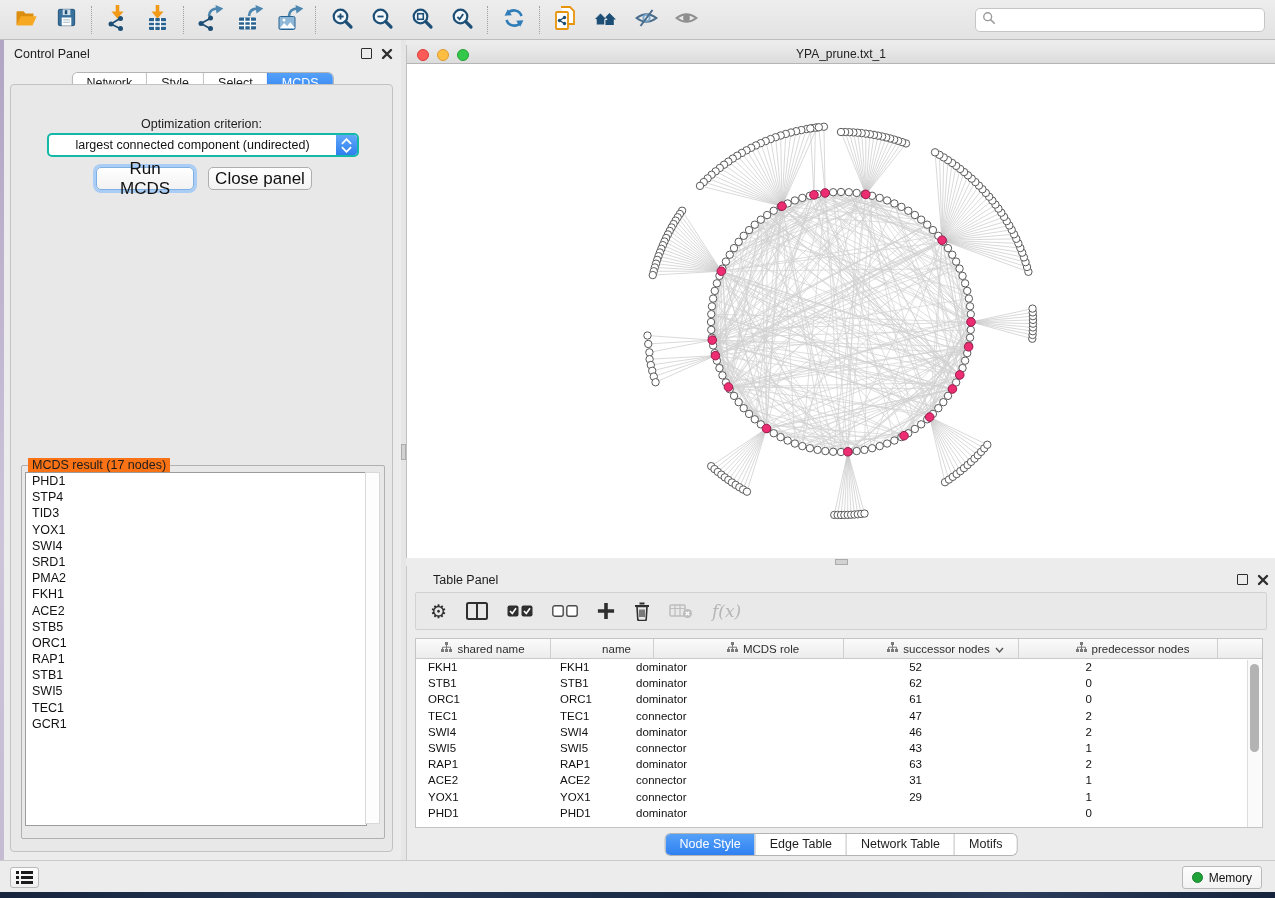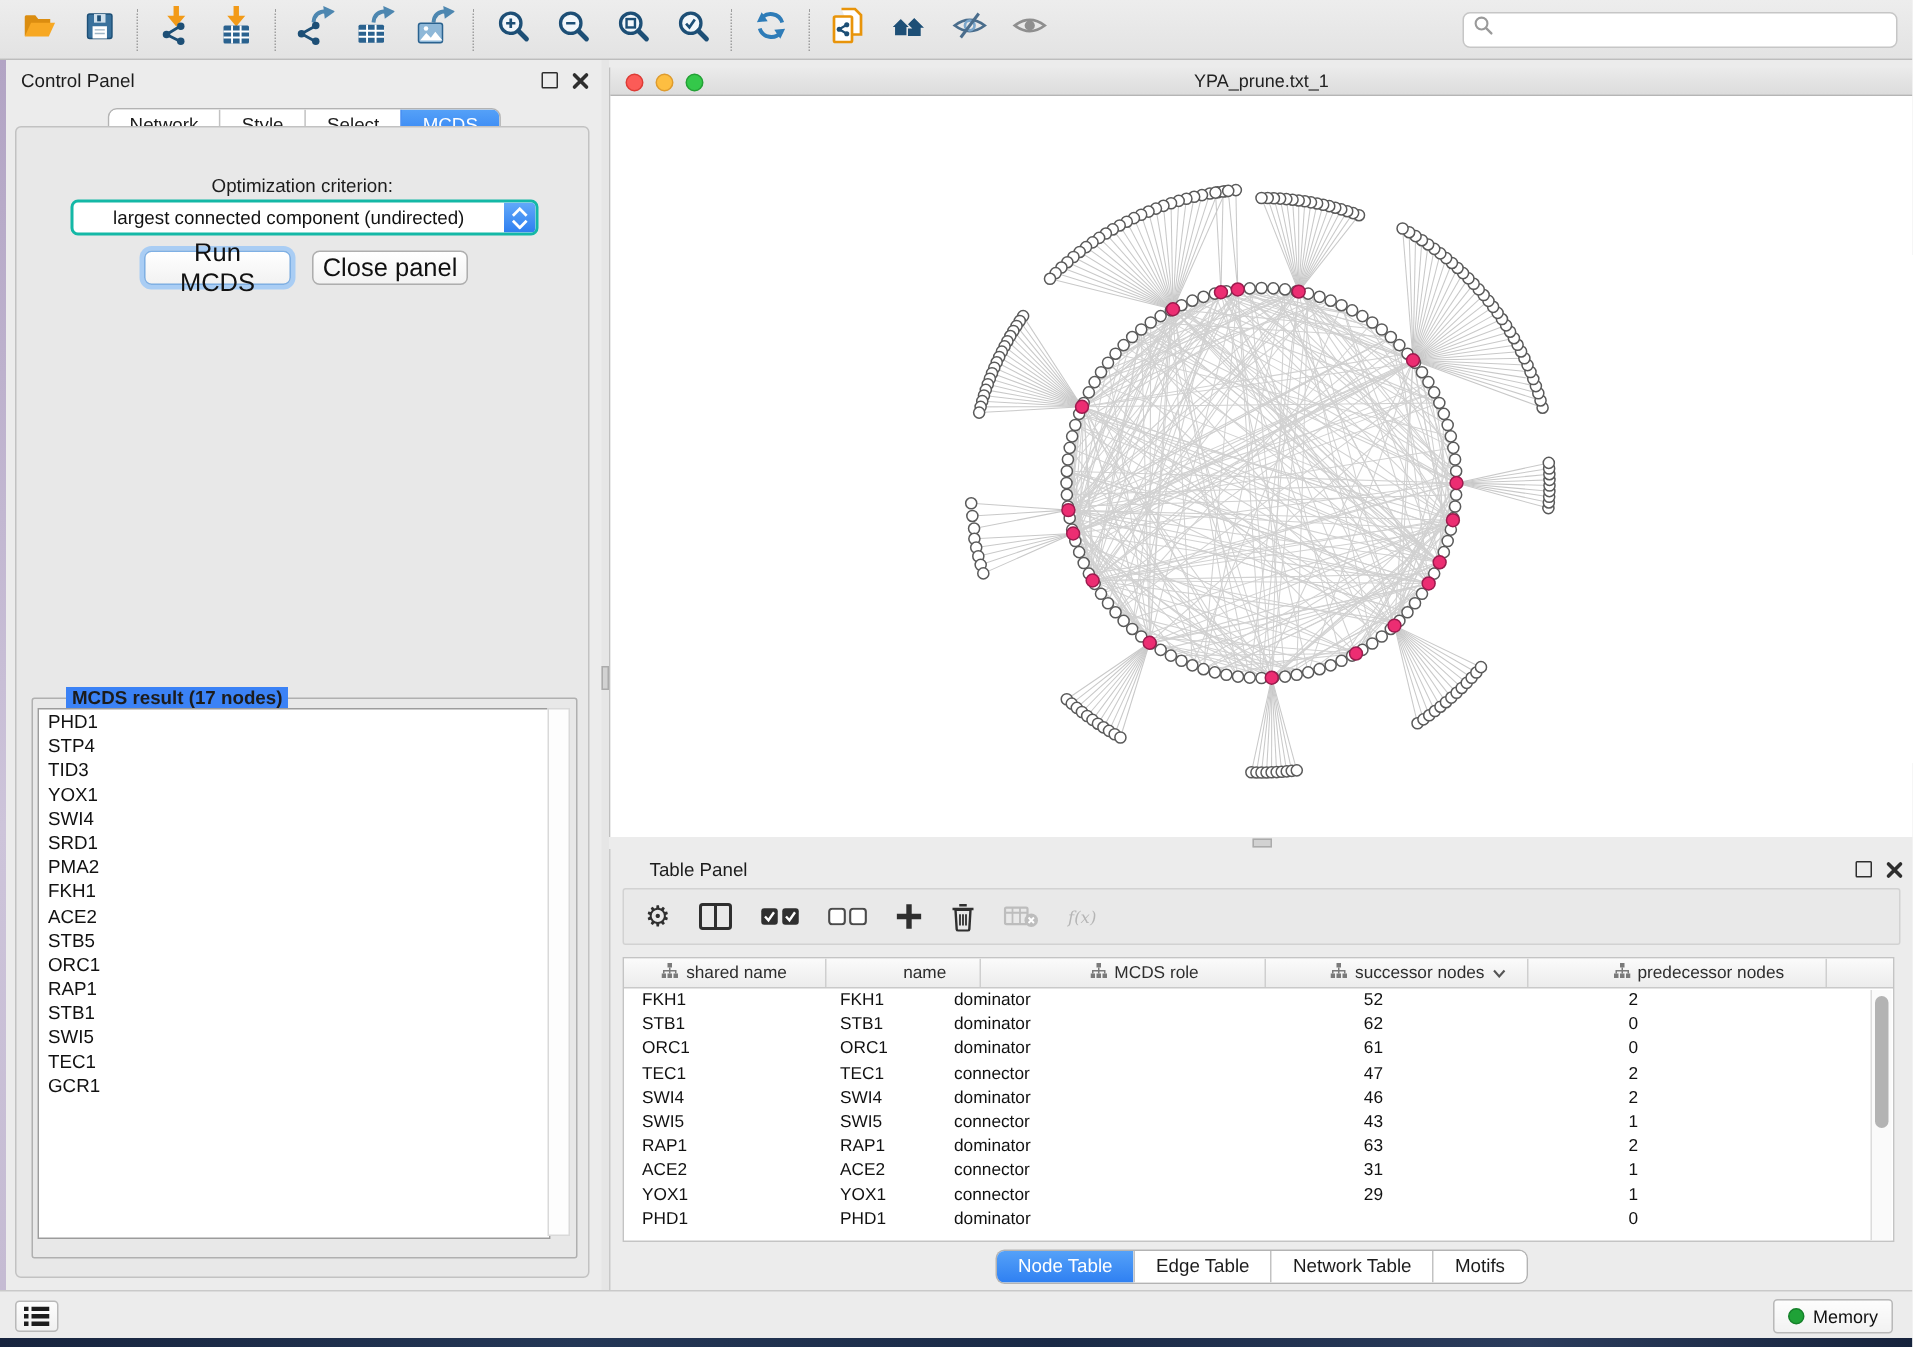--- a/index.html
+++ b/index.html
@@ -33,21 +33,21 @@
   .cp-content{position:absolute;left:6px;top:44px;width:383px;height:768px;background:#e8e8e8;border:1px solid #c2c2c2;border-radius:4px;box-sizing:border-box;}
   .opt-label{position:absolute;left:0;top:32px;width:100%;text-align:center;font-size:12.5px;color:#1c1c1c;}
   .selectbox{position:absolute;left:36px;top:48px;width:312px;height:24px;background:#fff;border:2px solid #14b8a6;border-radius:5px;
     display:flex;align-items:center;box-sizing:border-box;overflow:hidden;}
   .selectbox .val{flex:1;text-align:center;font-size:12.5px;color:#111;}
   .selectbox .step{width:21px;height:100%;background:linear-gradient(#62a9f9,#2e7ef0);display:flex;flex-direction:column;align-items:center;justify-content:center;gap:1px;}
   .pushbtn{position:absolute;height:23px;background:linear-gradient(#ffffff,#f2f2f2);border:1px solid #aeaeae;border-radius:5px;
     font-size:17px;color:#111;display:flex;align-items:center;justify-content:center;box-sizing:border-box;font-family:inherit;}
   .focusring{box-shadow:0 0 0 3px #a9cdf4;border-color:#7fb0e4;}
   .groupbox{position:absolute;left:10px;top:380px;width:362px;height:372px;border:1px solid #b0b0b0;border-radius:2px;}
-  .grouplabel{position:absolute;left:22px;top:-8px;background:#3b82f6;padding:0 4px;font-size:12.5px;color:#1c1c1c;font-weight:bold;}
+  .grouplabel{position:absolute;left:6px;top:-8px;background:#f97316;padding:0 4px;font-size:12.5px;color:#1c1c1c;}
   .mcds-list{position:absolute;left:3px;top:6px;width:340px;height:352px;background:#fff;border:1px solid #9c9c9c;overflow:hidden;}
   .mcds-scroll{position:absolute;right:4px;top:6px;width:15px;height:352px;background:#fdfdfd;border:1px solid #d9d9d9;box-sizing:border-box;}
   .mcds-item{height:16.2px;line-height:16.2px;padding-left:6px;font-size:12.5px;color:#111;}
   
   .vsplit{position:absolute;left:401px;top:40px;width:5px;height:820px;background:#e6e6e6;}
   .vgrip{position:absolute;left:0px;top:404px;width:5px;height:16px;background:#d2d2d2;border:1px solid #ababab;box-sizing:border-box;}
   .hsplit{position:absolute;left:406px;top:558px;width:869px;height:8px;background:#ececec;}
   .hgrip{position:absolute;left:429px;top:1px;width:13px;height:6px;background:#d2d2d2;border:1px solid #ababab;box-sizing:border-box;}
   
   .netwin{position:absolute;left:406px;top:45px;width:869px;height:513px;border-left:1px solid #c0c0c0;box-sizing:border-box;}
@@ -57,21 +57,21 @@
   .tl.red{left:10px;background:#fc5b57;border:1px solid #dd3b35;}
   .tl.yellow{left:30px;background:#fdbe41;border:1px solid #de9b2d;}
   .tl.green{left:50px;background:#34c84a;border:1px solid #23a135;}
   .net-title{position:absolute;left:0;top:2px;width:100%;text-align:center;font-size:12px;color:#222;}
   .net-canvas{position:absolute;left:0;top:19px;width:869px;height:494px;background:#fff;}
   
   .tpanel{position:absolute;left:406px;top:566px;width:869px;height:294px;background:#ececec;border-left:1px solid #c9c9c9;box-sizing:border-box;}
   .t-toolbar{position:absolute;left:8px;top:26px;width:852px;height:38px;background:#e9e9e9;border:1px solid #d2d2d2;border-radius:2px;
     display:flex;align-items:center;padding-left:14px;gap:19px;box-sizing:border-box;}
   .ticon{display:flex;align-items:center;justify-content:center;height:28px;}
-  .fx{font-family:"DejaVu Serif", serif;font-style:italic;font-size:11px;color:#b5b5b5;}
+  .fx{font-family:"DejaVu Serif", serif;font-style:italic;font-size:17px;color:#b5b5b5;}
   .gear{font-size:19px;color:#2f2f2f;line-height:1;}
   .ttable{position:absolute;left:8px;top:72px;width:848px;height:190px;background:#fff;border:1px solid #c4c4c4;box-sizing:border-box;overflow:hidden;}
   .thead{display:flex;height:20px;background:linear-gradient(#fbfbfb,#ececec);border-bottom:1px solid #c9c9c9;box-sizing:border-box;gap:29px;}
   .th{display:flex;align-items:center;justify-content:center;gap:5px;font-size:11.5px;color:#2e2e2e;border-right:1px solid #cfcfcf;box-sizing:border-box;position:relative;}
   .trow{display:flex;height:16.2px;align-items:center;font-size:11.5px;color:#111;}
   .td{box-sizing:border-box;overflow:hidden;white-space:nowrap;}
   .num{text-align:right;}
   .tscroll{position:absolute;right:1px;top:21px;width:13px;height:167px;background:#fafafa;border-left:1px solid #dcdcdc;}
   .tthumb{position:absolute;left:2px;top:4px;width:9px;height:88px;background:#b3b3b3;border-radius:5px;}
   .t-tabs{left:50%;transform:translateX(-50%);top:268px;}
@@ -1262,21 +1262,21 @@
             <div class="td" style="width: 161px; padding-left: 11px;">dominator</div>
             <div class="td num" style="width: 146px; padding-right: 10px; margin-top: 44px;">18</div>
             <div class="td num" style="width: 170px; padding-right: 10px;">0</div>
           </div>
         </div>
       <div class="tscroll">
           <div class="tthumb"></div>
         </div>
     </div>
     <div class="segbar t-tabs" id="t-tabs">
-        <div class="seg active">Node Table</div>
+        <div class="seg active">Node Style</div>
         <div class="seg">Edge Table</div>
         <div class="seg">Network Table</div>
         <div class="seg">Motifs</div>
       </div>
   </div>
 
   <div class="statusbar">
     <div class="listbtn">
         <svg width="17" height="13" viewBox="0 0 17 13">
           <g fill="#1c1c1c">

